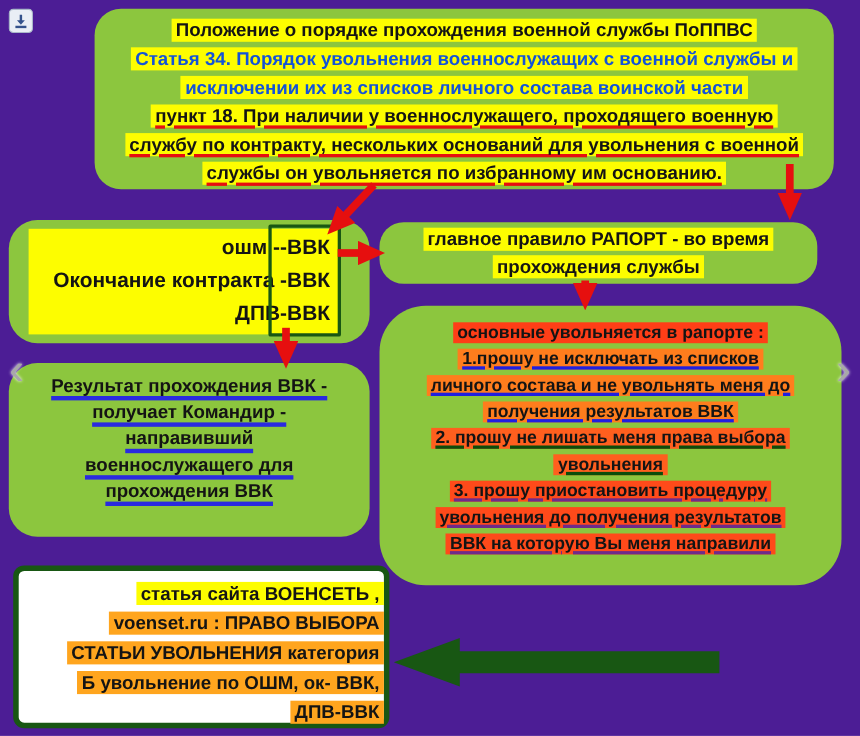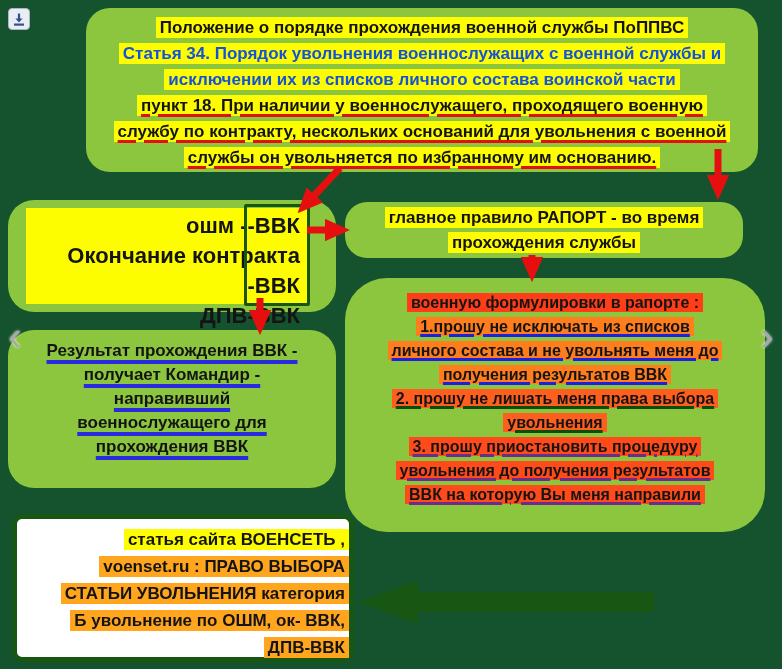--- a/index.html
+++ b/index.html
@@ -1,36 +1,36 @@
 <!DOCTYPE html>
 <html><head>
 <meta charset="utf-8">
 <style>
   *{margin:0;padding:0;box-sizing:border-box}
   html,body{background:#ffffff}
   body{font-family:"Liberation Sans",sans-serif}
-  .canvas{position:relative;width:782px;height:669px;background:#14532d;overflow:hidden;font-weight:700;color:#141414}
+  .canvas{position:relative;width:782px;height:669px;background:#4c1d95;overflow:hidden;font-weight:700;color:#141414}
   .gbox{position:absolute;background:#8cc63e}
   .pre{white-space:pre-line}
   .hl-y{background:#fdfd00;padding:1px 4px;-webkit-box-decoration-break:clone;box-decoration-break:clone}
   .hl-orange{background:#ffa51e;padding:1px 4px;-webkit-box-decoration-break:clone;box-decoration-break:clone}
   .hl-red{background:#ff3e17;padding:1px 4px;-webkit-box-decoration-break:clone;box-decoration-break:clone}
   .hl-o1{background:#ff7d1d;padding:1px 4px;-webkit-box-decoration-break:clone;box-decoration-break:clone}
   .hl-o2{background:#ff5f1e;padding:1px 4px;-webkit-box-decoration-break:clone;box-decoration-break:clone}
   .hl-o3{background:#ff4a1a;padding:1px 4px;-webkit-box-decoration-break:clone;box-decoration-break:clone}
 
   
   .top-box{left:86px;top:8px;width:672px;height:164px;border-radius:24px;padding-top:7px}
   .top-box .line{text-align:center;font-size:17px;line-height:26px}
   .article-link{color:#1353d8;text-decoration-color:#1353d8;text-decoration-thickness:2px;cursor:pointer}
   .point-11{text-decoration:underline;text-decoration-color:#e60f0f;text-decoration-thickness:3px;text-underline-offset:3px}
 
   
   .grounds-box{left:8px;top:200px;width:328px;height:112px;border-radius:26px}
-  .grounds-yellow{position:absolute;left:18px;top:8px;width:282px;height:96px;background:#fdfd00;text-align:right;font-size:22px;line-height:30px;padding:3px 8px 0 0}
+  .grounds-yellow{position:absolute;left:18px;top:8px;width:282px;height:96px;background:#fdfd00;text-align:right;font-size:19px;line-height:30px;padding:3px 8px 0 0}
   .vvk-frame{position:absolute;left:236px;top:4px;width:66px;height:102px;border:3px solid #185713;border-radius:2px}
 
   
   .rule-box{left:345px;top:202px;width:398px;height:56px;border-radius:22px;text-align:center;padding-top:3px;font-size:17px;line-height:25px}
 
   
   .report-box{left:345px;top:278px;width:420px;height:254px;border-radius:42px;text-align:center;padding:13px 14px 0 14px;font-size:16px;line-height:24px}
   .u-blue{text-decoration:underline;text-decoration-color:#1f1fe0;text-decoration-thickness:3px;text-underline-offset:2px}
   .u-green{text-decoration:underline;text-decoration-color:#0b4d0b;text-decoration-thickness:3px;text-underline-offset:2px}
   .u-purple{text-decoration:underline;text-decoration-color:#6e2b8a;text-decoration-thickness:3px;text-underline-offset:2px}
@@ -98,21 +98,21 @@
     <div class="vvk-frame"></div>
   </div>
 
   <div class="gbox rule-box">
     <span class="hl-y pre">главное правило РАПОРТ - во время
 прохождения службы</span>
   </div>
 
   <div class="gbox report-box">
     <div>
-      <span class="hl-red pre">военную формулировки в рапорте :</span>
+      <span class="hl-red pre">основные увольняется в рапорте :</span>
     </div>
     <div>
       <span class="hl-o1 u-blue pre">1.прошу не исключать из списков
 личного состава  и не увольнять меня до
 получения результатов ВВК</span>
     </div>
     <div>
       <span class="hl-o2 u-green pre">2. прошу не лишать меня права выбора
 увольнения</span>
     </div>

